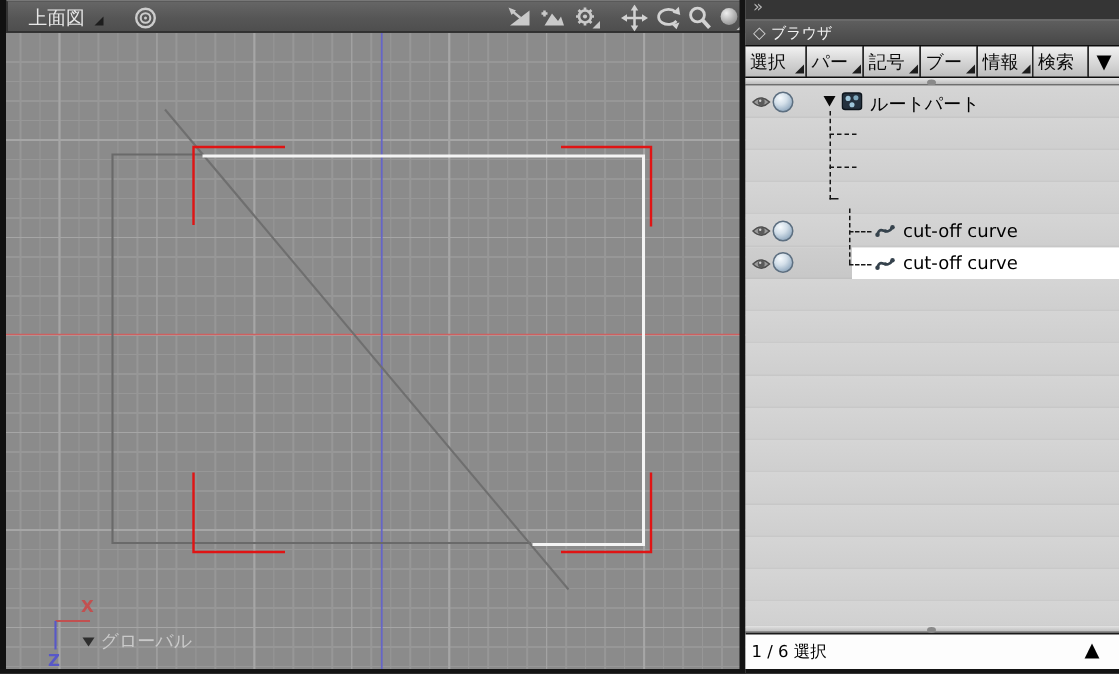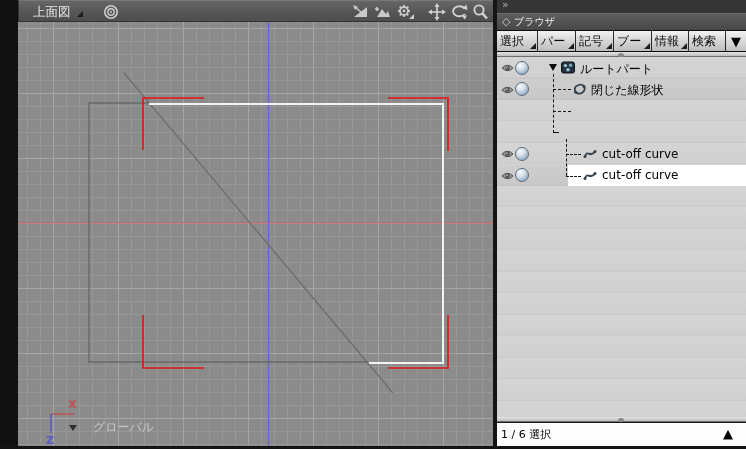--- a/index.html
+++ b/index.html
@@ -1,40 +1,40 @@
 <!DOCTYPE html>
 <html><head>
 <meta charset="utf-8">
 <style>
   * { margin:0; padding:0; box-sizing:border-box; }
   html,body { width:746px; height:449px; background:#222; font-family:"DejaVu Sans","Liberation Sans",sans-serif; }
   #app { position:relative; width:746px; height:449px; overflow:hidden; background:#111; }
 
   
-  #viewport { position:absolute; left:18px; top:0; width:493px; height:352px; }
+  #viewport { position:absolute; left:4px; top:0; width:493px; height:352px; }
   .vp-header { position:absolute; left:0; top:0; width:493px; height:22px;
     background:linear-gradient(180deg,#666 0%,#565656 55%,#4e4e4e 100%);
     border-top:1px solid #777; border-bottom:1px solid #333; border-left:1px solid #333; }
   .vp-title { position:absolute; left:14px; top:3px; color:#e8e8e8; font-size:12.5px; }
   .tri-corner { width:0; height:0; border-left:6px solid transparent; border-bottom:6px solid #1d1d1d; }
   .vp-title-tri { position:absolute; left:58px; top:10px; }
   .vp-target { position:absolute; left:84px; top:3px; }
   .vp-tools { position:absolute; right:1px; top:2px; display:flex; align-items:center; gap:3px; }
   .vp-tools svg { display:block; }
 
   .vp-grid { position:absolute; left:0; top:22px; width:493px; height:424px;
     background-color:#8b8b8b;
     background-image:
       repeating-linear-gradient(90deg,#a6a6a6 0 1px,transparent 1px 65px),
       repeating-linear-gradient(180deg,#a6a6a6 0 1px,transparent 1px 65px),
       repeating-linear-gradient(90deg,#979797 0 1px,transparent 1px 13px),
       repeating-linear-gradient(180deg,#979797 0 1px,transparent 1px 13px);
     background-position:35px 0px,0px 6px,9px 0px,0px 6px; }
   #shapes { position:absolute; left:0; top:0; }
-  .global-wrap { position:absolute; left:51px; top:397px; display:flex; align-items:center; gap:16px; }
+  .global-wrap { position:absolute; left:51px; top:397px; display:flex; align-items:center; gap:4px; }
   .global-tri { width:0; height:0; border-left:4px solid transparent; border-right:4px solid transparent; border-top:6px solid #2e2e2e; }
   .global-label { color:#c9c9c9; font-size:12px; }
 
   
   #v-divider { position:absolute; left:493px; top:0; width:4px; height:449px; background:#141414; }
 
   
   #panel { position:absolute; left:497px; top:0; width:249px; height:449px; background:#9c9c9c; }
   .panel-topstrip { position:absolute; left:0; top:0; width:249px; height:13px; background:#353535; }
   .expander { position:absolute; left:5px; top:-2px; color:#b5b5b5; font-size:11px; letter-spacing:-1px; }
@@ -224,34 +224,20 @@
         <span class="cell expand-tri" style="left:52px"></span>
         <svg class="cell" style="left:64px;top:4px" width="14" height="13" viewBox="0 0 14 13">
           <rect x="0.5" y="1" width="13" height="11" rx="2" fill="#24313e" stroke="#0d151c"></rect>
           <circle cx="4.4" cy="4.6" r="1.7" fill="#9ec6da"></circle>
             <circle cx="9.6" cy="4.2" r="1.7" fill="#7fa8bd"></circle>
             <circle cx="7" cy="8.8" r="1.7" fill="#9ec6da"></circle>
         </svg>
         <span class="cell lbl" style="left:83px">ルートパート</span>
       </div>
 
-      <div class="row alt" style="top:21.5px">
-        <svg class="cell eye" width="13" height="10" viewBox="0 0 13 10">
-          <path d="M1,5 Q6.5,-0.5 12,5 Q6.5,10.5 1,5 Z" fill="#9b9b9b" stroke="#4e4e4e" stroke-width="1"></path>
-          <circle cx="6.5" cy="5" r="2.3" fill="#5a5a5a"></circle>
-            <circle cx="5.8" cy="4.2" r="0.8" fill="#cfcfcf"></circle>
-        </svg>
-        <span class="cell ball"></span>
-        <svg class="cell" style="left:75px;top:4px" width="15" height="13" viewBox="0 0 15 13">
-          <path d="M3.5,9 Q1.5,4 5.5,2.5 Q10,0.5 12,3.5 Q14,6.5 10.5,9.5 Q6.5,12 3.5,9 Z" fill="none" stroke="#36434d" stroke-width="1.8"></path>
-          <circle cx="3.5" cy="9" r="1.5" fill="#36434d"></circle>
-            <circle cx="12" cy="3.5" r="1.5" fill="#36434d"></circle>
-        </svg>
-        <span class="cell lbl" style="left:94px">閉じた線形状</span>
-      </div>
 
 
 
       <div class="row" style="top:86px">
         <svg class="cell eye" width="13" height="10" viewBox="0 0 13 10">
           <path d="M1,5 Q6.5,-0.5 12,5 Q6.5,10.5 1,5 Z" fill="#9b9b9b" stroke="#4e4e4e" stroke-width="1"></path>
           <circle cx="6.5" cy="5" r="2.3" fill="#5a5a5a"></circle>
             <circle cx="5.8" cy="4.2" r="0.8" fill="#cfcfcf"></circle>
         </svg>
         <span class="cell ball"></span>

